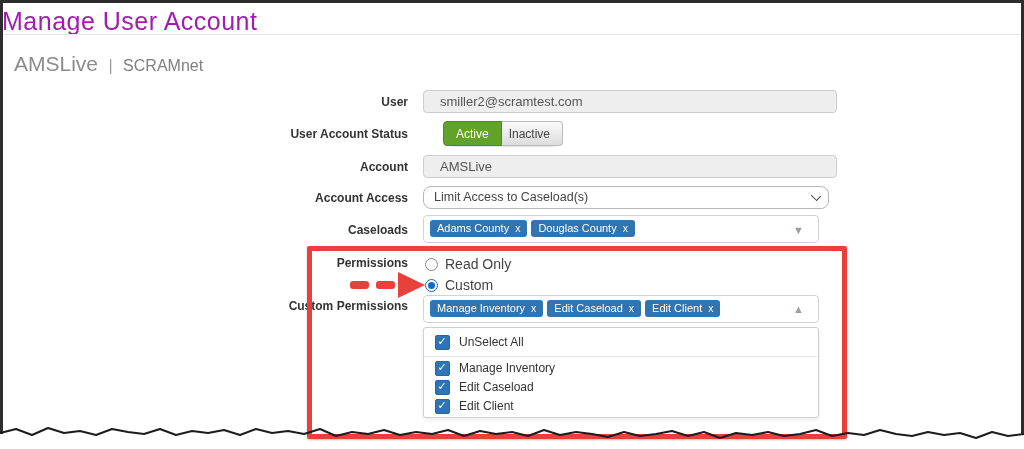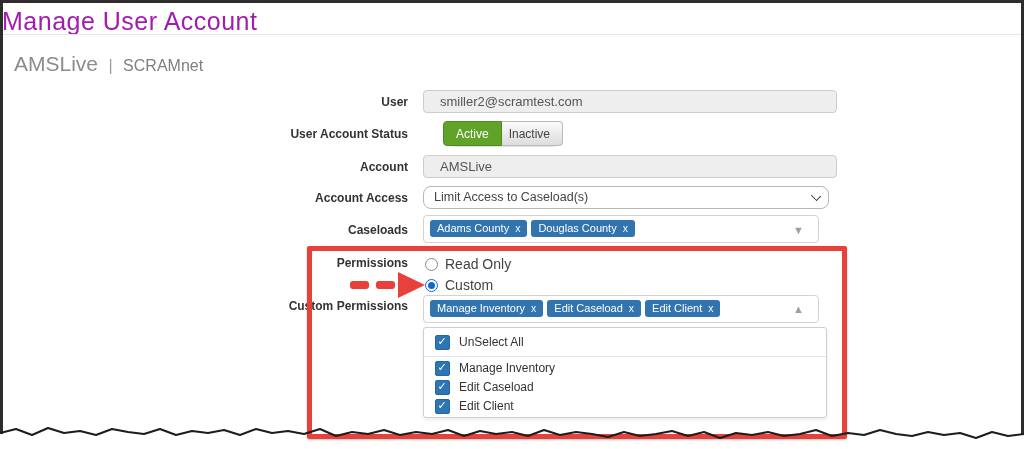--- a/index.html
+++ b/index.html
@@ -50,21 +50,21 @@
 
   .radio-row{position:absolute;left:425px;display:flex;align-items:center;gap:7px;}
   .radio{width:13px;height:13px;border-radius:50%;background:#fff;border:1px solid #8a8a8a;
          box-sizing:border-box;position:relative;}
   .radio.checked{border:1px solid #1668c6;}
   .radio.checked:after{content:"";position:absolute;left:2px;top:2px;width:7px;height:7px;
          border-radius:50%;background:#1668c6;}
   .radio-label{font-size:14px;color:#444;text-align:center;}
 
   .panel{position:absolute;left:423px;top:327px;width:394px;height:89px;background:#fff;
-         border:1px solid #cfcfcf;border-radius:3px;box-shadow:0 2px 4px rgba(0,0,0,.08);padding-left:8px;}
+         border:1px solid #cfcfcf;border-radius:3px;box-shadow:0 2px 4px rgba(0,0,0,.08);}
   .opt{position:absolute;left:0;right:0;display:flex;align-items:center;gap:9px;padding-left:11px;}
   .opt0{top:0;height:28px;border-bottom:1px solid #e4e4e4;}
   .opt1{top:31px;height:18px;}
   .opt2{top:50px;height:18px;}
   .opt3{top:69px;height:18px;}
   .checkbox{width:13px;height:13px;background:#2e75b6;border:1px solid #2766a0;border-radius:2px;
             position:relative;flex:0 0 auto;}
   .checkbox:after{content:"\2713";position:absolute;left:1.5px;top:-1px;color:#fff;
             font-size:11px;font-weight:bold;}
   .opt-label{font-size:12px;color:#333;}

